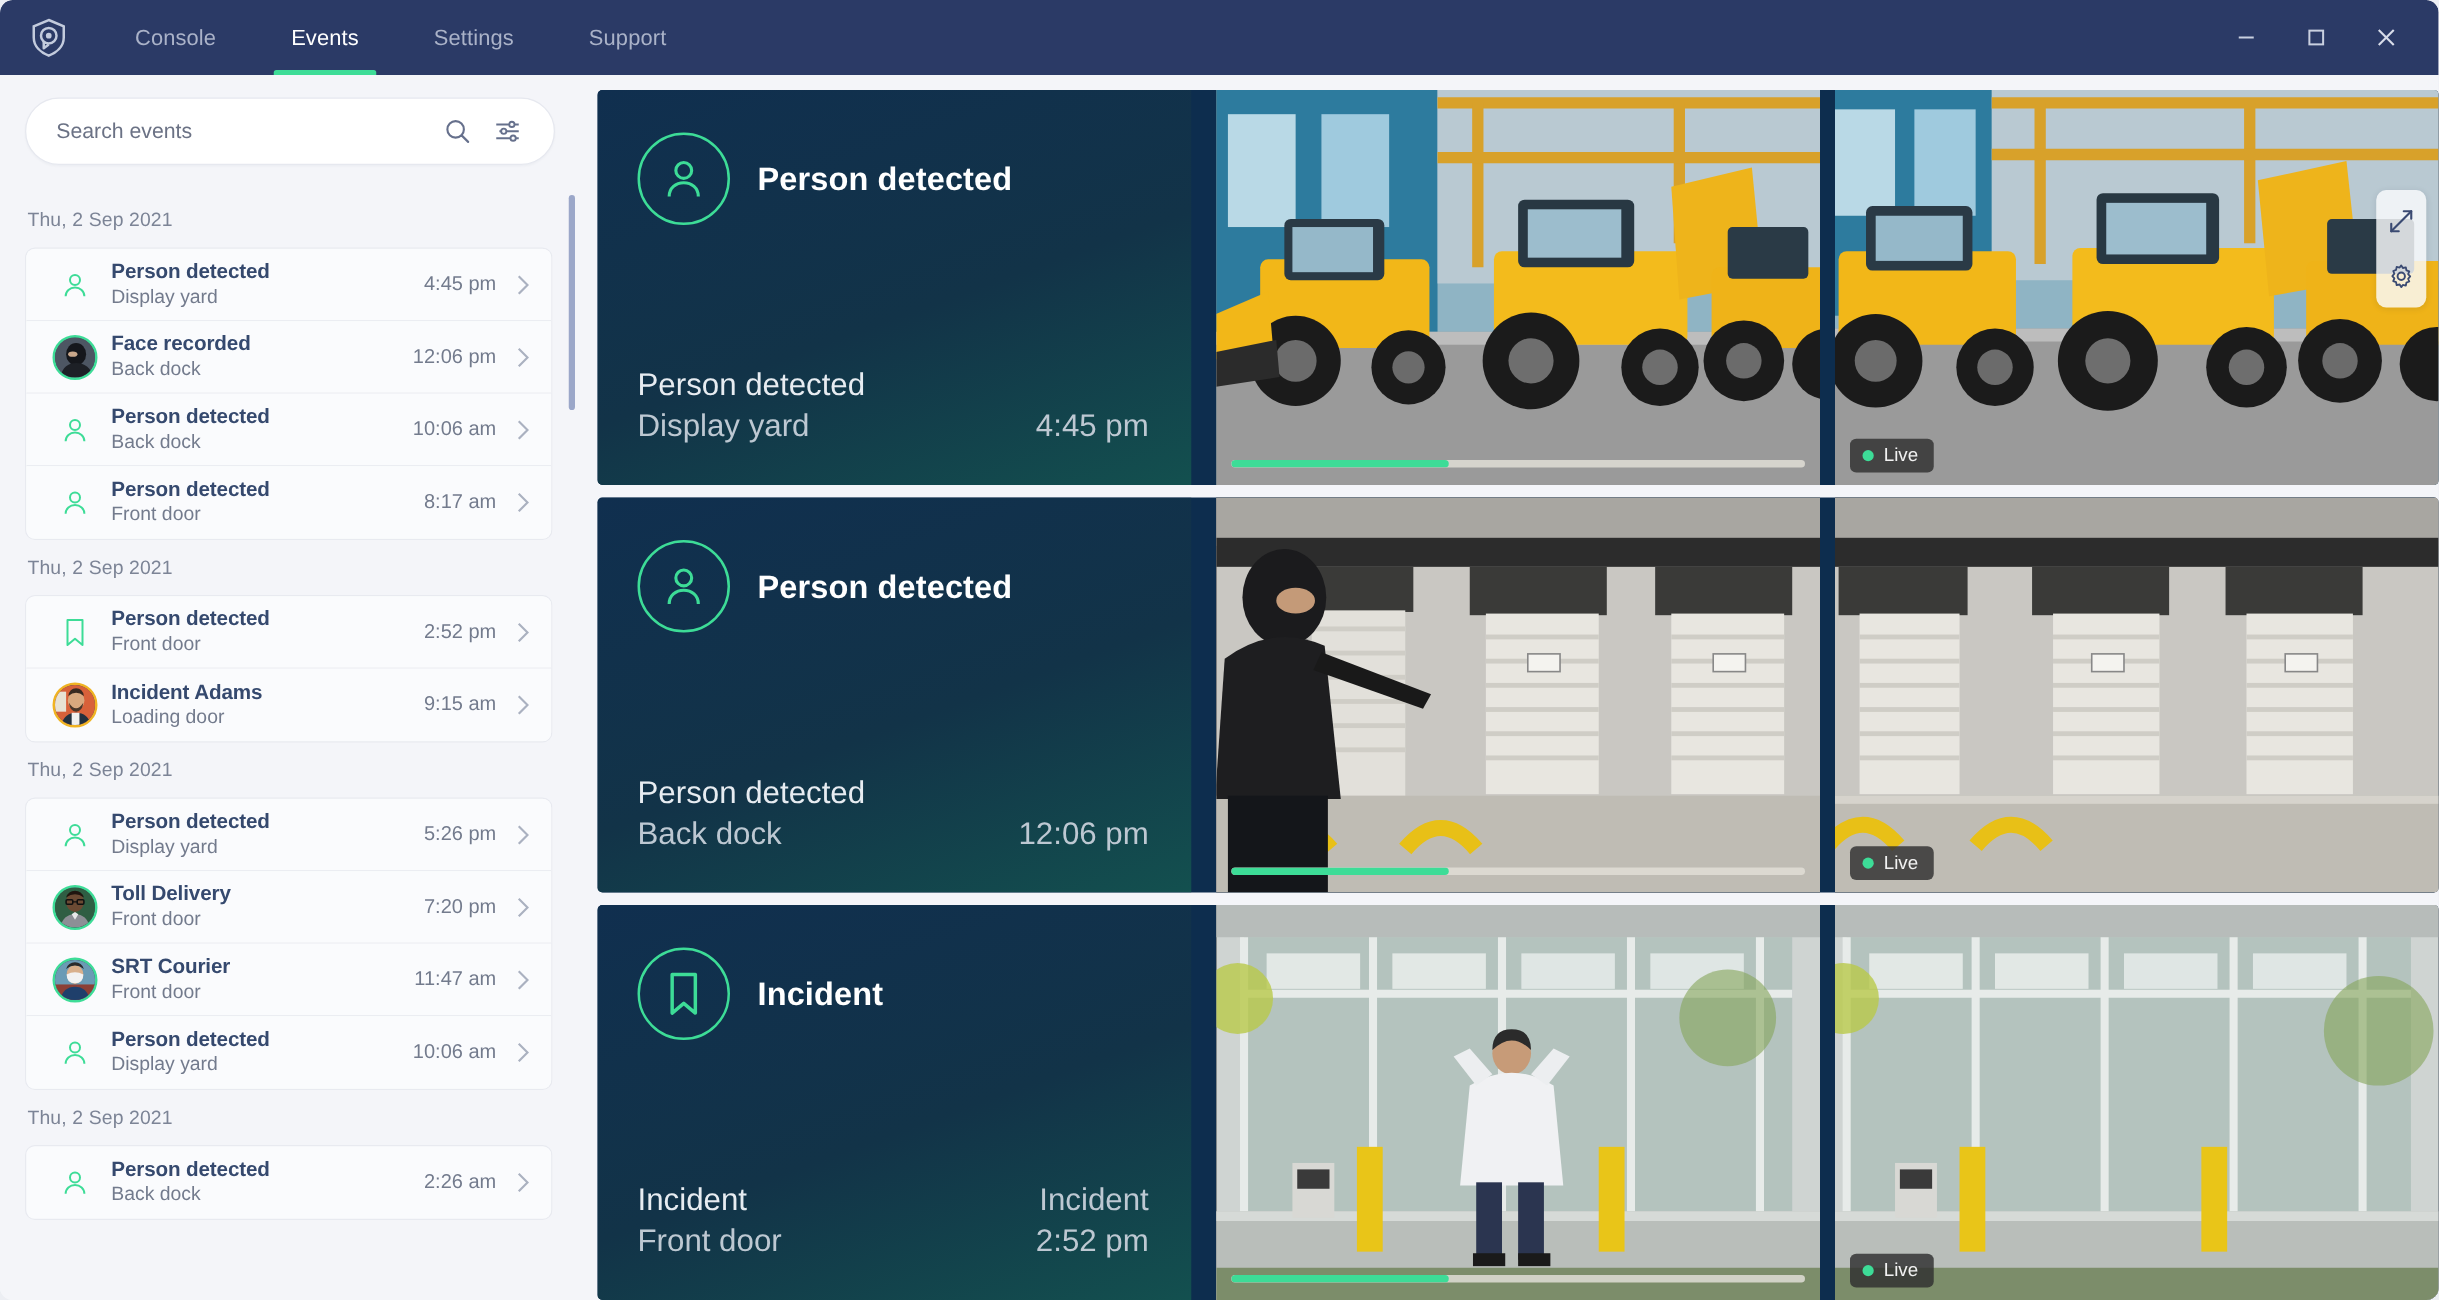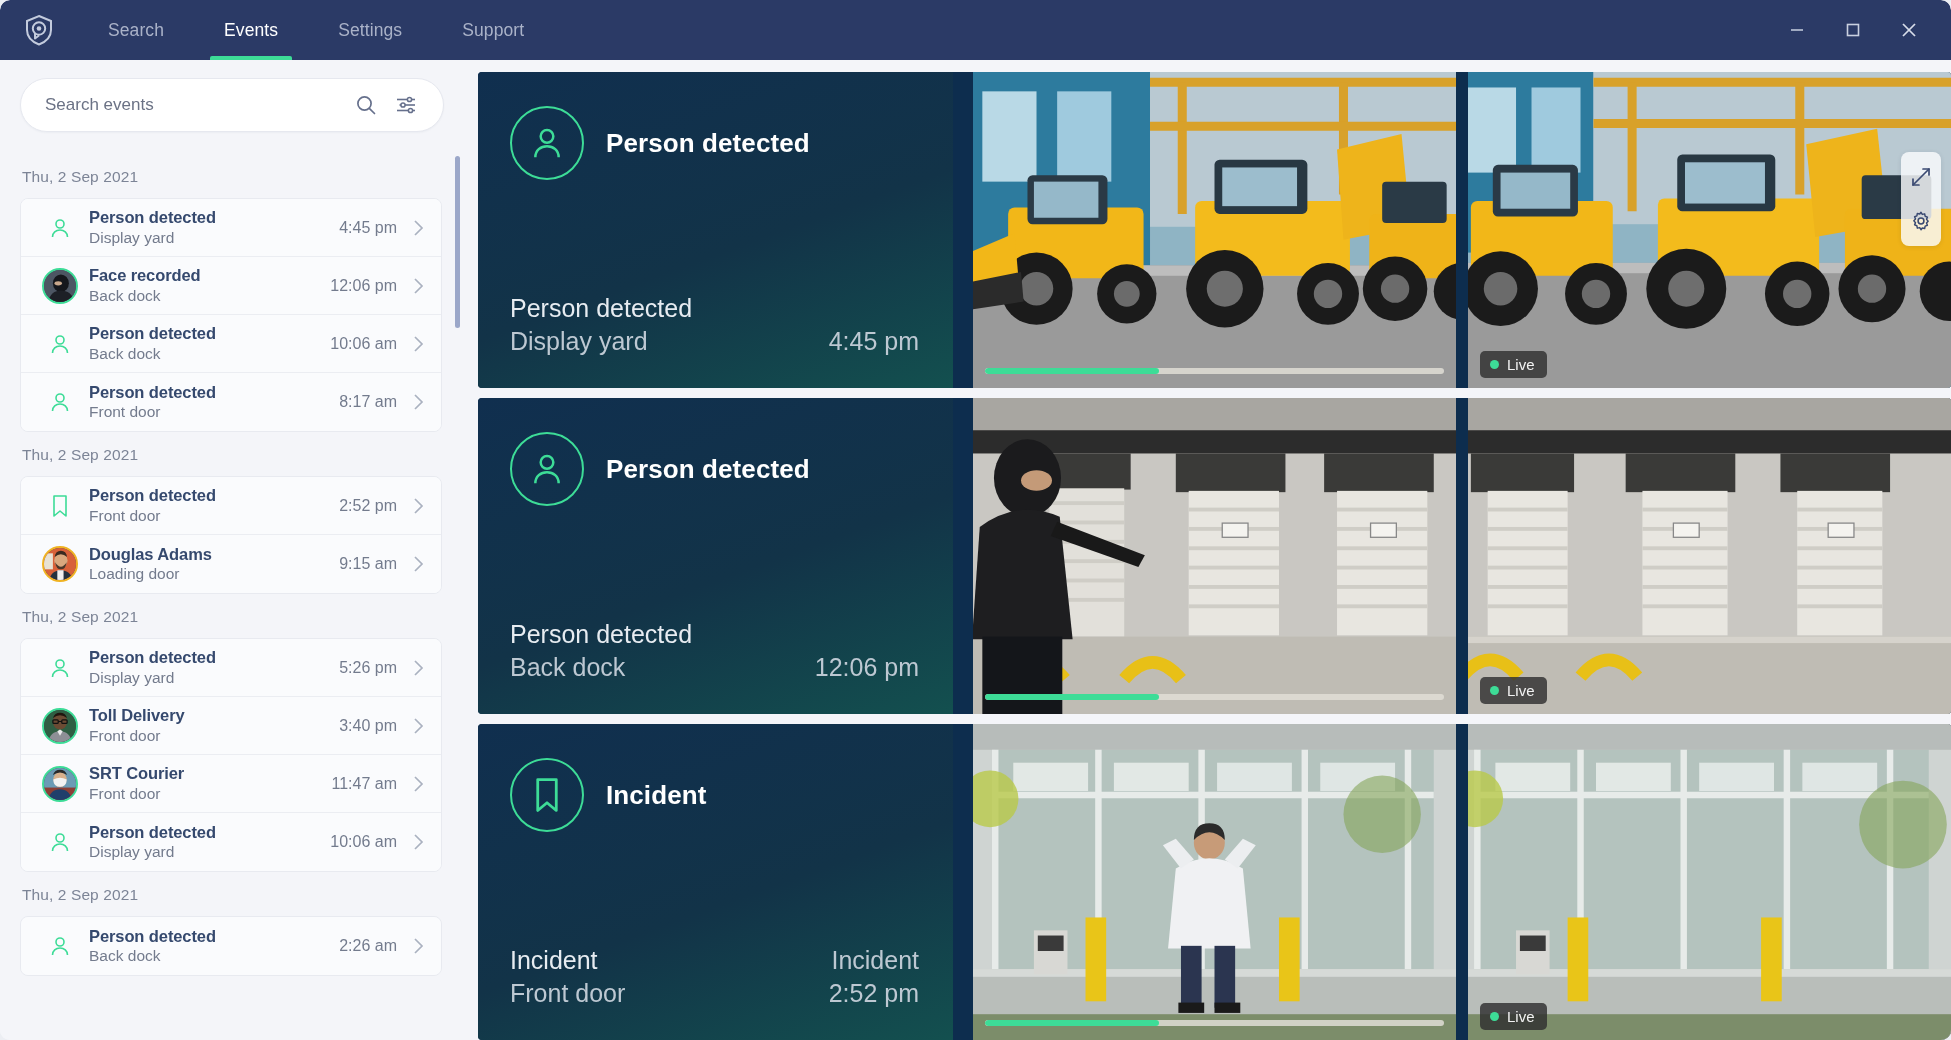--- a/index.html
+++ b/index.html
@@ -239,21 +239,21 @@
     <div class="logo-wrap">
       <svg width="34" height="34" viewBox="0 0 34 34">
         <path d="M17 3 L29 8 V17 C29 24 23.5 29 17 31.5 C10.5 29 5 24 5 17 V8 Z" fill="none" stroke="#c3cbdd" stroke-width="2"></path>
         <circle cx="17" cy="15.5" r="6.2" fill="none" stroke="#c3cbdd" stroke-width="2"></circle>
         <circle cx="17" cy="15.5" r="2.3" fill="#c3cbdd"></circle>
         <path d="M13 20 L13 25.5 L17 22.5" fill="none" stroke="#c3cbdd" stroke-width="2" stroke-linejoin="round"></path>
       </svg>
     </div>
     <div class="nav-items">
       <div class="nav-item">
-          <span>Search</span>
+          <span>Console</span>
         </div>
       <div class="nav-item active">
           <span>Events</span>
         </div>
       <div class="nav-item">
           <span>Settings</span>
         </div>
       <div class="nav-item">
           <span>Support</span>
         </div>
@@ -410,21 +410,21 @@
                     <rect x="0" y="6" width="10" height="18" fill="#e8e2d4"></rect>
                     <ellipse cx="19" cy="14" rx="7.5" ry="8.5" fill="#d9a87e"></ellipse>
                     <path d="M12 10q7-6 14 0-1-7-7-7t-7 7z" fill="#3a2a20"></path>
                     <path d="M12.5 16q6.5 10 13 0-1 8-6.5 8t-6.5-8z" fill="#4a372a"></path>
                     <path d="M6 36c1-7 6-11 13-11s12 4 13 11z" fill="#23313f"></path>
                     <rect x="15" y="25" width="7" height="11" fill="#f0f0f0"></rect>
                   </svg>
               </div>
             </div>
             <div class="ev-text">
-              <div class="ev-title">Douglas Adams</div>
+              <div class="ev-title">Incident Adams</div>
               <div class="ev-sub">Loading door</div>
             </div>
             <div class="ev-time">9:15 am</div>
             <div class="chev">
                 <svg width="11" height="18" viewBox="0 0 11 18">
                   <polyline points="2,2 9,9 2,16" fill="none" stroke="#aab1c0" stroke-width="1.7"></polyline>
                 </svg>
               </div>
           </div>
         </div>
@@ -461,21 +461,21 @@
                     <line x1="16" y1="13" x2="20" y2="13" stroke="#111" stroke-width="1.2"></line>
                     <path d="M5 36c1-8 6-12 13-12s12 4 13 12z" fill="#8d8f96"></path>
                     <path d="M15 24l3 5 3-5-3-2z" fill="#e9e9ea"></path>
                   </svg>
               </div>
             </div>
             <div class="ev-text">
               <div class="ev-title">Toll Delivery</div>
               <div class="ev-sub">Front door</div>
             </div>
-            <div class="ev-time">3:40 pm</div>
+            <div class="ev-time">7:20 pm</div>
             <div class="chev">
                 <svg width="11" height="18" viewBox="0 0 11 18">
                   <polyline points="2,2 9,9 2,16" fill="none" stroke="#aab1c0" stroke-width="1.7"></polyline>
                 </svg>
               </div>
           </div>
           <div class="event-row">
             <div class="ev-icon">
               <div class="avatar">
                 <svg viewBox="0 0 36 36">

